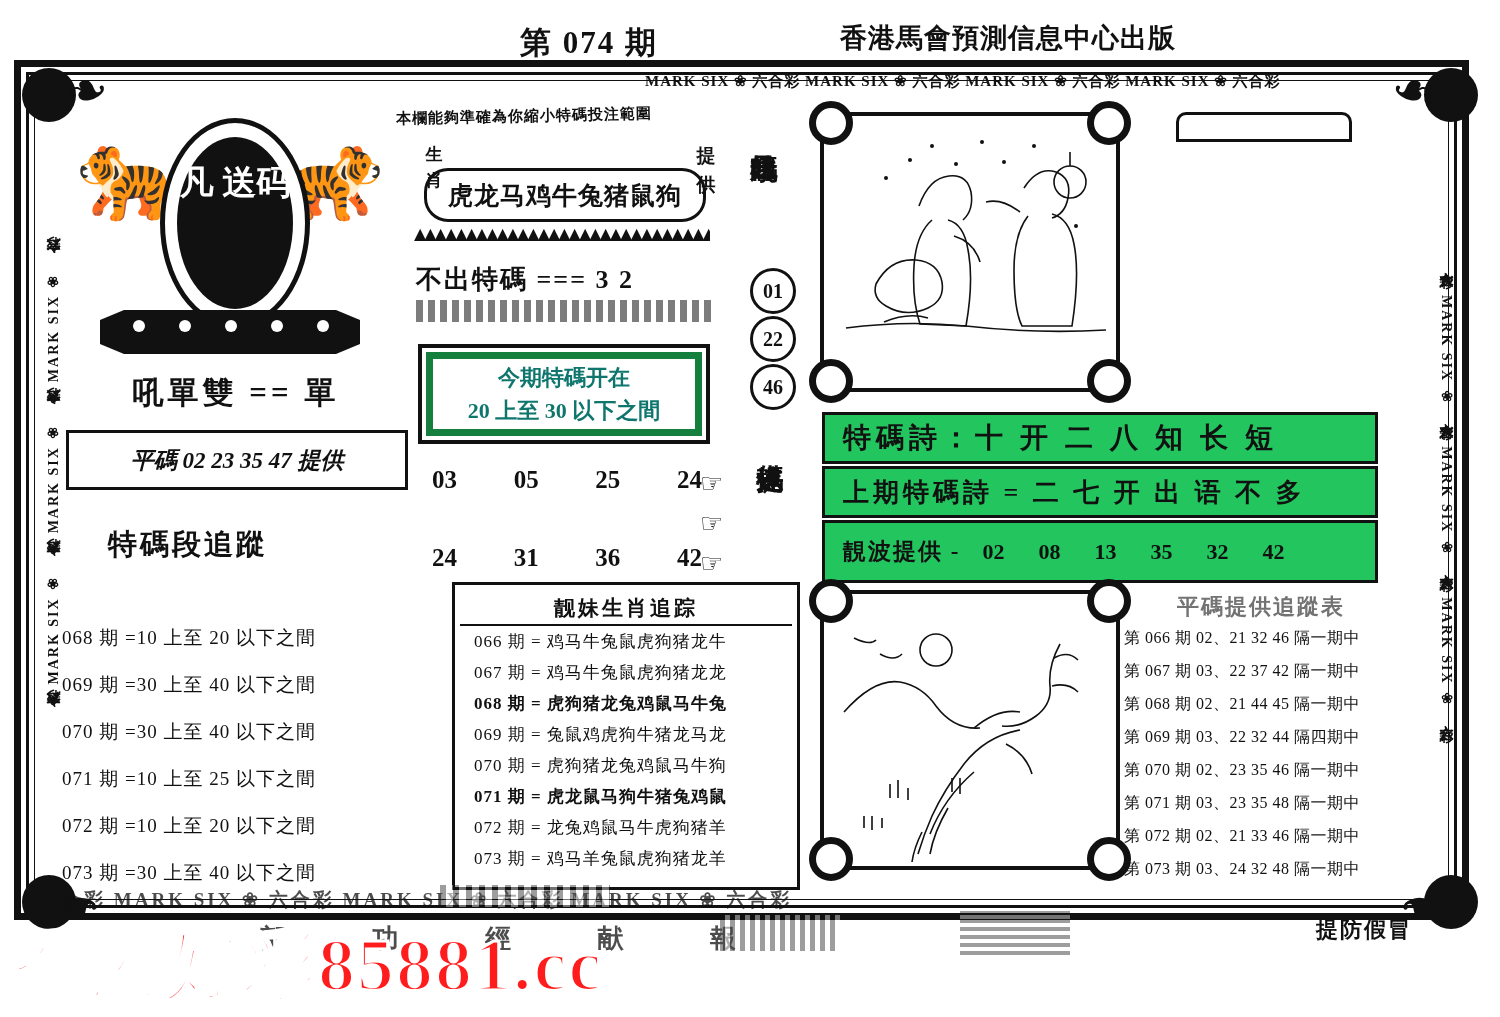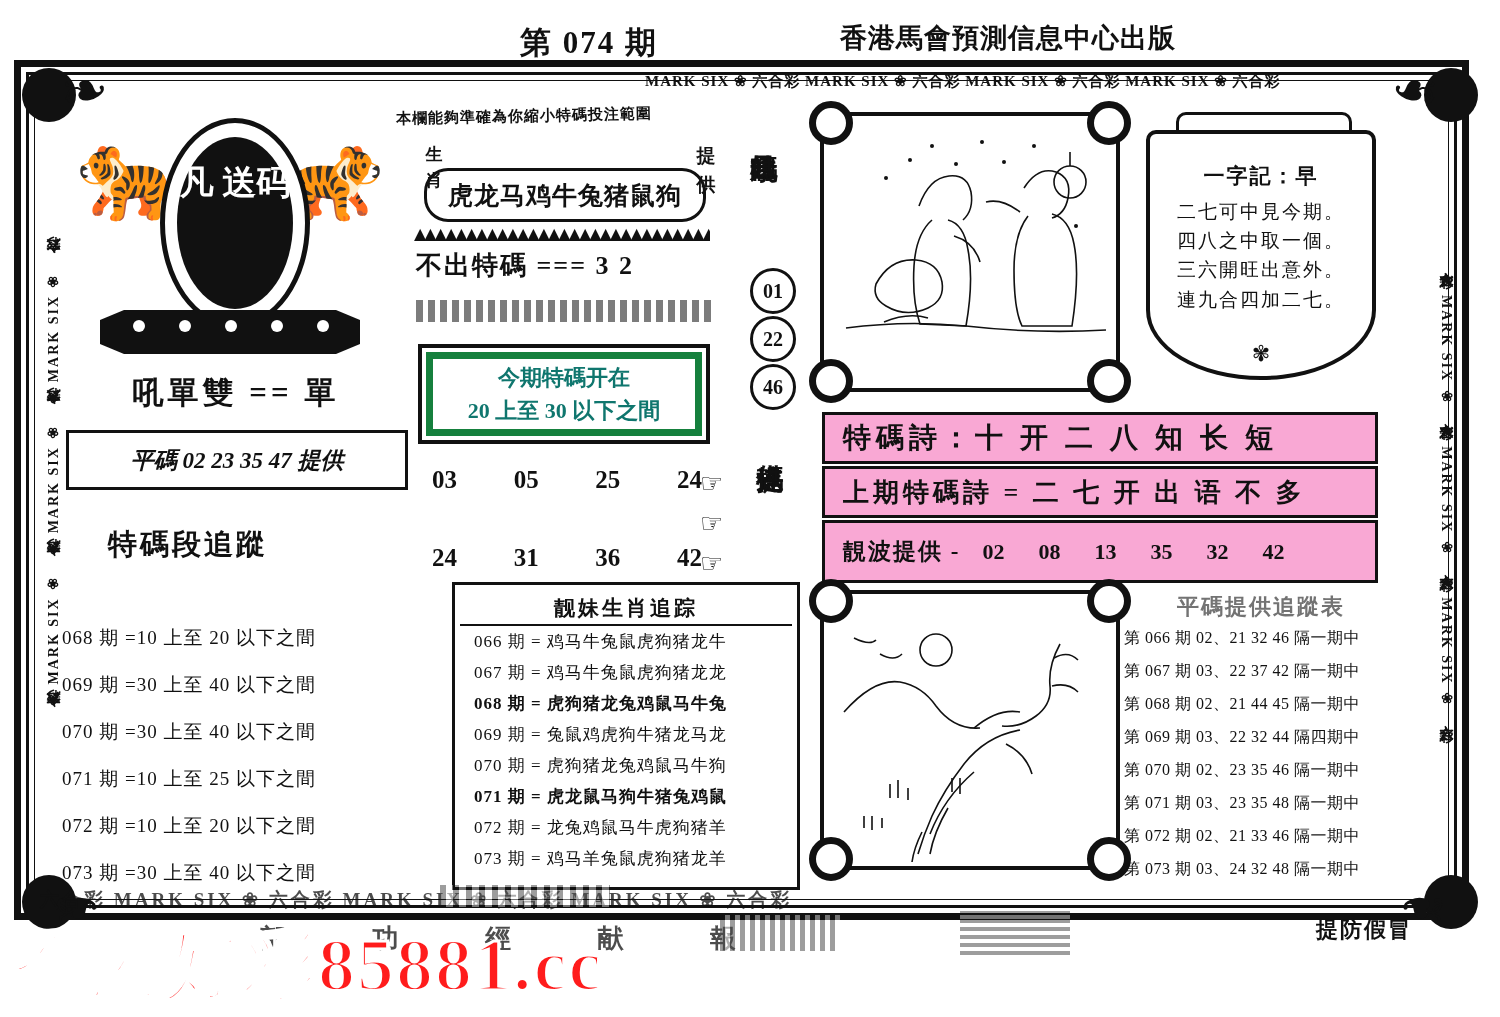--- a/index.html
+++ b/index.html
@@ -149,21 +149,21 @@
     border:3px solid #111;border-radius:24px;
     display:flex;align-items:center;justify-content:center;
     font-size:25px;font-weight:bold;color:#111;letter-spacing:1px;
     font-family:"Liberation Serif",serif;
   }
   .zig{
     position:absolute;left:414px;top:224px;width:296px;height:22px;
     overflow:hidden;color:#111;font-size:16px;letter-spacing:-2px;white-space:nowrap;
   }
   .m-nospecial{
-    position:absolute;left:416px;top:248px;
+    position:absolute;left:416px;top:262px;
     font-size:26px;font-weight:bold;color:#111;letter-spacing:2px;
     font-family:"Liberation Serif",serif;
   }
   .m-smudge{
     position:absolute;left:416px;top:300px;width:300px;height:22px;
     background:repeating-linear-gradient(90deg,#111 0 7px,#fff 7px 12px);
     opacity:.55;
   }
   .m-rangebox{
     position:absolute;left:418px;top:344px;width:292px;height:100px;
@@ -241,21 +241,21 @@
   .shield .line{
     font-size:19px;color:#111;font-family:"Liberation Serif",serif;
     letter-spacing:2px;line-height:1.55;
   }
   .shield .line.big{font-size:21px;font-weight:bold;margin-bottom:4px;}
   .shield-orn{position:absolute;bottom:10px;left:0;right:0;text-align:center;font-size:22px;color:#111;}
 
   .poem{
     position:absolute;border:3px solid #111;box-sizing:border-box;
     display:flex;align-items:center;padding-left:18px;color:#111;
-    font-family:"Liberation Serif",serif;font-weight:bold;background:#f9a8d4;
+    font-family:"Liberation Serif",serif;font-weight:bold;background:#22c55e;
   }
   .poem1{left:822px;top:412px;width:556px;height:52px;font-size:28px;letter-spacing:5px;}
   .poem2{left:822px;top:466px;width:556px;height:52px;font-size:26px;letter-spacing:4px;}
   .poem3{left:822px;top:520px;width:556px;height:63px;font-size:23px;letter-spacing:2px;}
   .poem3 .nums{display:flex;gap:34px;margin-left:22px;font-size:22px;letter-spacing:0;}
 
   .pm-title{
     position:absolute;left:1128px;top:592px;width:266px;text-align:center;
     font-size:22px;font-weight:bold;color:#737373;
     font-family:"Liberation Serif",serif;letter-spacing:2px;
@@ -443,28 +443,20 @@
           <circle cx="158" cy="26" r="2"></circle>
         <circle cx="62" cy="62" r="2"></circle>
           <circle cx="180" cy="46" r="2"></circle>
         <circle cx="210" cy="30" r="2"></circle>
           <circle cx="252" cy="110" r="2"></circle>
       </g>
     </svg>
   </div>
 
   <div class="shield-cap"></div>
-  <div class="shield">
-    <div class="line big">一字記：早</div>
-    <div class="line">二七可中見今期。</div>
-    <div class="line">四八之中取一個。</div>
-    <div class="line">三六開旺出意外。</div>
-    <div class="line">連九合四加二七。</div>
-    <div class="shield-orn">✾</div>
-  </div>
 
   <div class="poem poem1">
     <span>特碼詩：十 开 二 八 知 长 短</span>
   </div>
   <div class="poem poem2">
     <span>上期特碼詩 = 二 七 开 出 语 不 多</span>
   </div>
   <div class="poem poem3">
     <span>靚波提供 -</span>
     <span class="nums">

